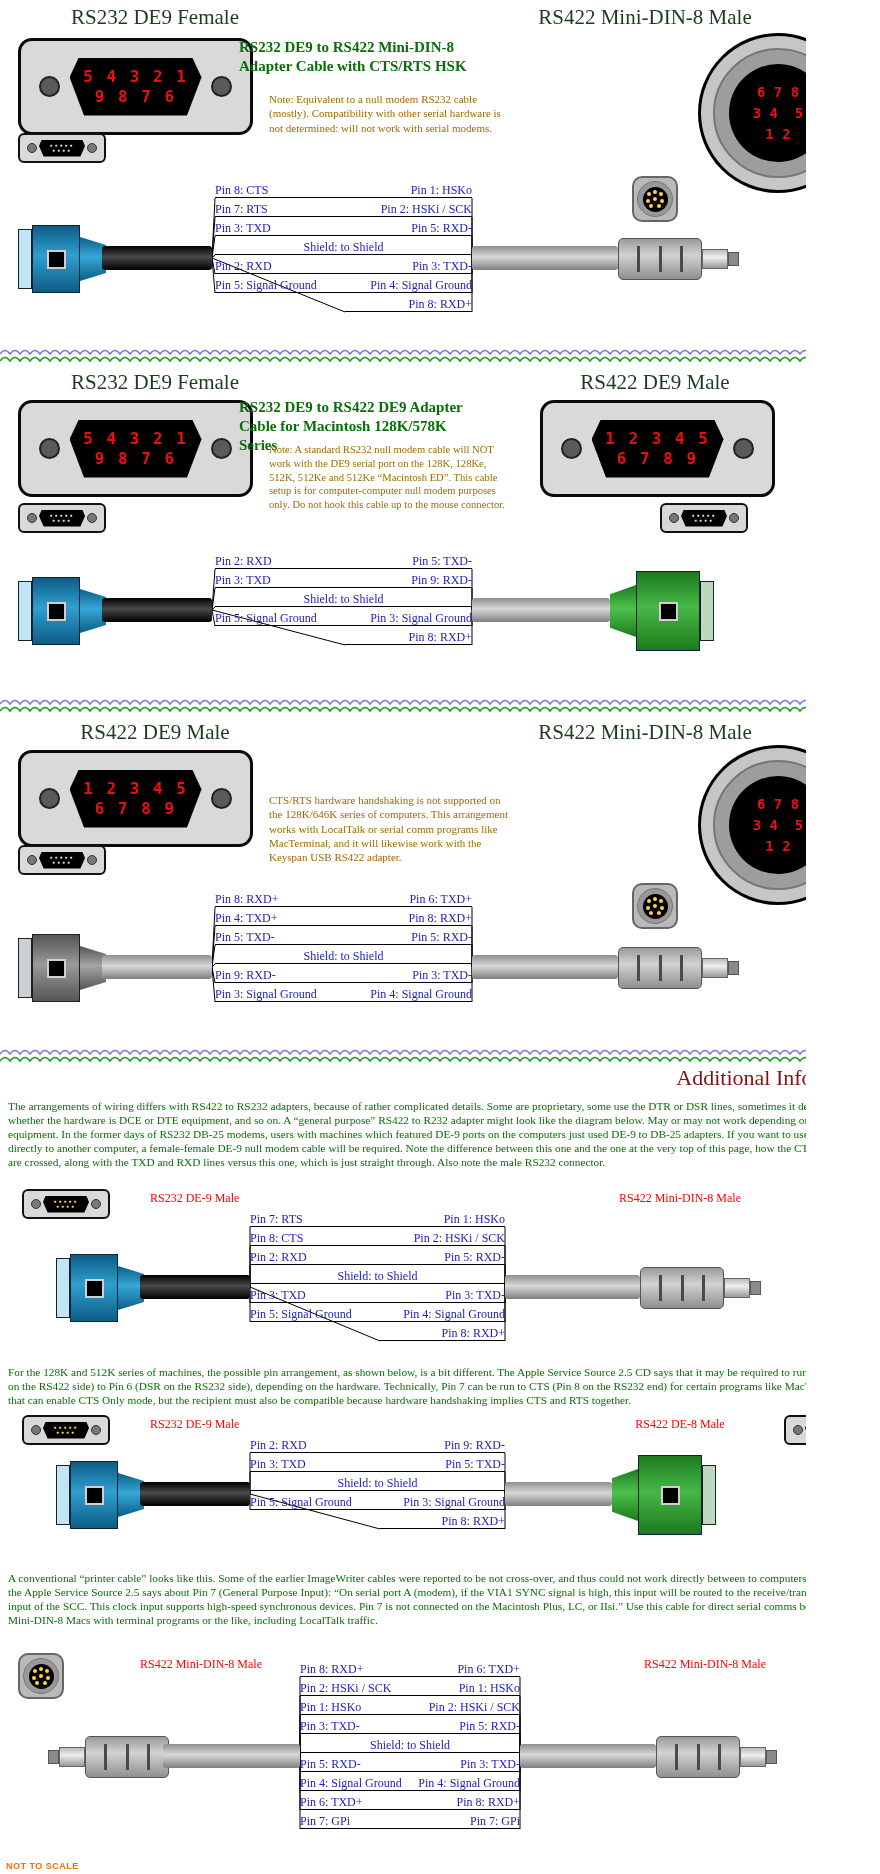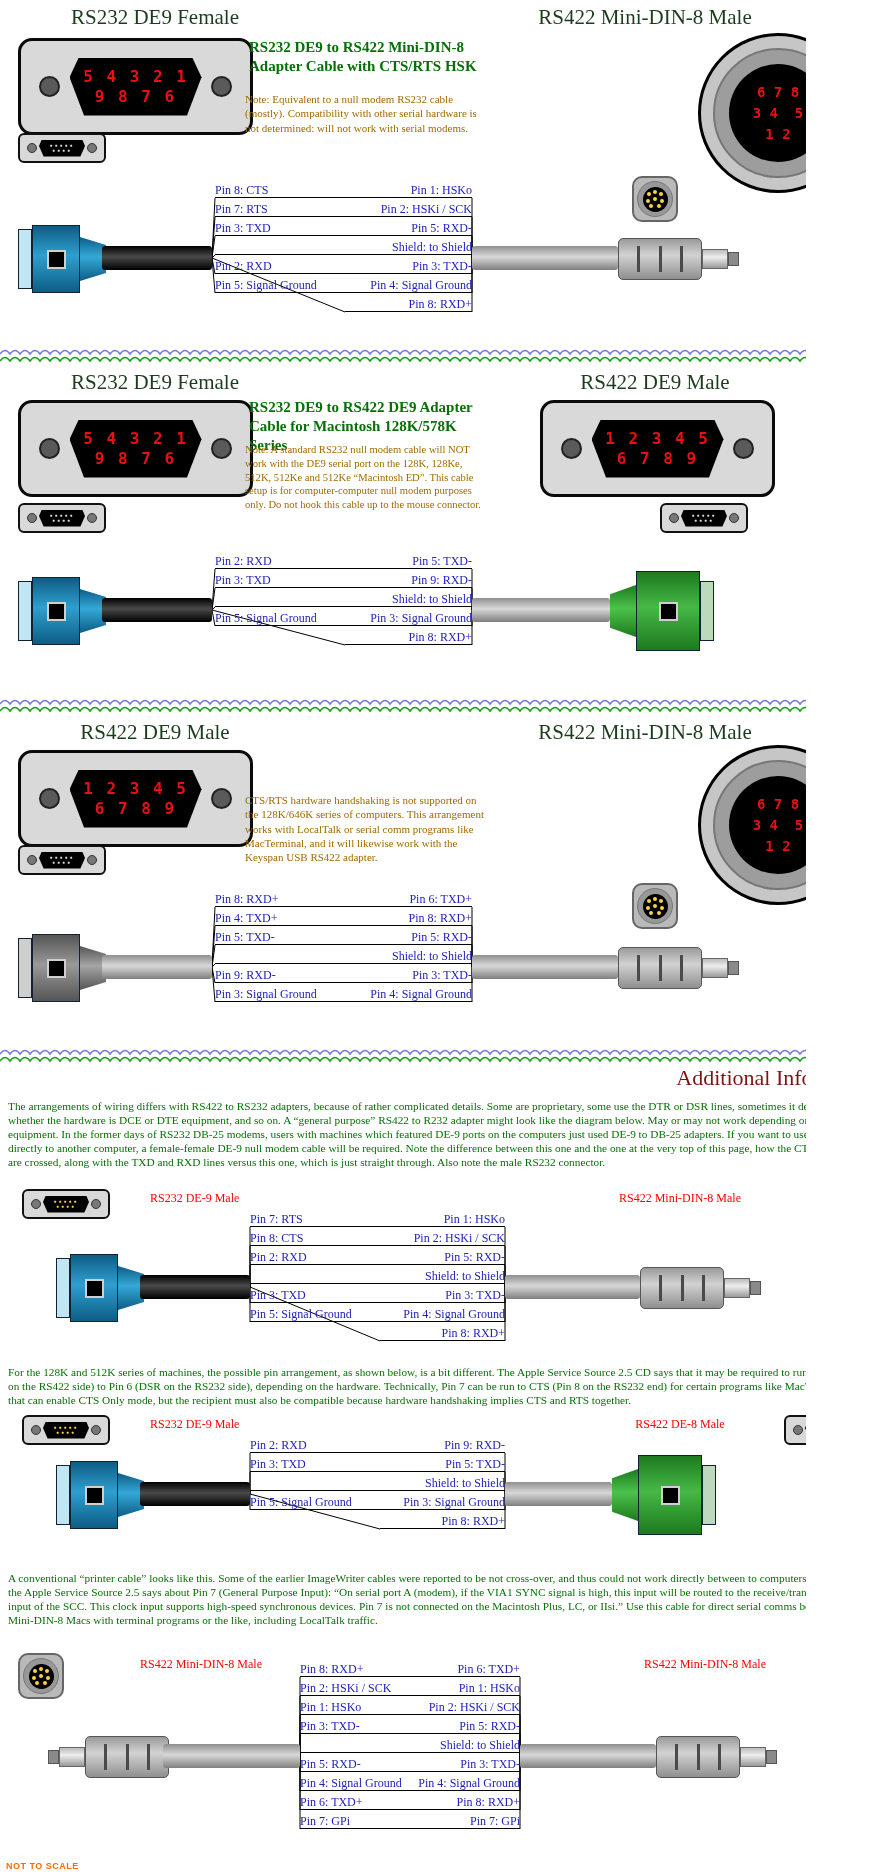--- a/index.html
+++ b/index.html
@@ -1,23 +1,23 @@
 <!DOCTYPE html>
 <html><head>
 <meta charset="utf-8">
 <style>
   html,body{margin:0;padding:0;background:#fff}
   .page{position:relative;width:806px;height:1874px;background:#fff;overflow:hidden;
         font-family:"Liberation Serif",serif}
   .sect,.adx{position:relative;width:880px}
   .wavy{position:relative;width:880px;height:20px}
   .stitle{position:absolute;top:5px;font-size:21px;color:#1d3b1d;text-align:center;white-space:nowrap}
-  .heading{position:absolute;left:249px;top:38px;width:242px;font-weight:bold;font-size:15px;
+  .heading{position:absolute;left:239px;top:38px;width:242px;font-weight:bold;font-size:15px;
            color:#067006;line-height:1.25}
-  .note{position:absolute;left:245px;top:92px;width:242px;font-size:11px;color:#a06a00;line-height:1.3}
+  .note{position:absolute;left:269px;top:92px;width:242px;font-size:11px;color:#a06a00;line-height:1.3}
   
   .de9big{position:absolute;width:235px;height:97px;background:#d9d9d9;border:3px solid #0a0a0a;
           border-radius:14px;display:flex;align-items:center;justify-content:space-between;
           padding:0 18px;box-sizing:border-box}
   .de9big .screw{width:17px;height:17px;border-radius:50%;background:#5a5a5a;border:2px solid #222}
   .de9big .dface{width:132px;height:58px;background:#000;
           clip-path:polygon(7% 0,93% 0,100% 34%,89% 100%,11% 100%,0 34%);
           display:flex;flex-direction:column;align-items:center;justify-content:center;
           color:#e81010;font-family:"DejaVu Sans Mono",monospace;font-weight:bold;font-size:16px;
           letter-spacing:2px;line-height:20px;white-space:pre}
@@ -48,21 +48,21 @@
   .mds .c2{width:25px;height:25px;border-radius:50%;background:#000;position:relative}
   .mds .dots{position:absolute;left:50%;top:50%;width:4px;height:4px;margin:-2px;border-radius:50%;background:#ffd23f;
        box-shadow:-6px -5px 0 #ffd23f,6px -5px 0 #ffd23f,0 -7px 0 #ffd23f,
                   -7px 2px 0 #ffd23f,7px 2px 0 #ffd23f,-4px 7px 0 #ffd23f,4px 7px 0 #ffd23f}
   
   .wiring{position:absolute;left:0;width:880px}
   .wrow{position:absolute;left:215px;width:257px;height:19px;border-bottom:1px solid #000;
         display:flex;justify-content:space-between;align-items:flex-end;
         font-size:12px;color:#2121bd;white-space:nowrap}
   .wrow span{line-height:1.1}
-  .wrow.shield{justify-content:flex-end}
+  .wrow.shield{justify-content:center}
   .wrow.noleft{justify-content:flex-end}
   .cable{position:absolute;height:24px;border-radius:3px}
   .cable.black{background:linear-gradient(#000,#4a4a4a 45%,#000)}
   .cable.gray{background:linear-gradient(#8f8f8f,#d8d8d8 45%,#7f7f7f)}
   
   .deplug{position:absolute;display:flex;align-items:center}
   .deplug .plate{width:12px;height:58px;border:1px solid #123}
   .deplug .dbody{width:46px;height:66px;border:1px solid #123;display:flex;align-items:center;justify-content:center}
   .deplug .dbody::after{content:"";width:15px;height:15px;background:#000;border:2px solid #cfcfcf}
   .deplug .taper{width:26px;height:44px;clip-path:polygon(0 0,100% 18%,100% 82%,0 100%)}

